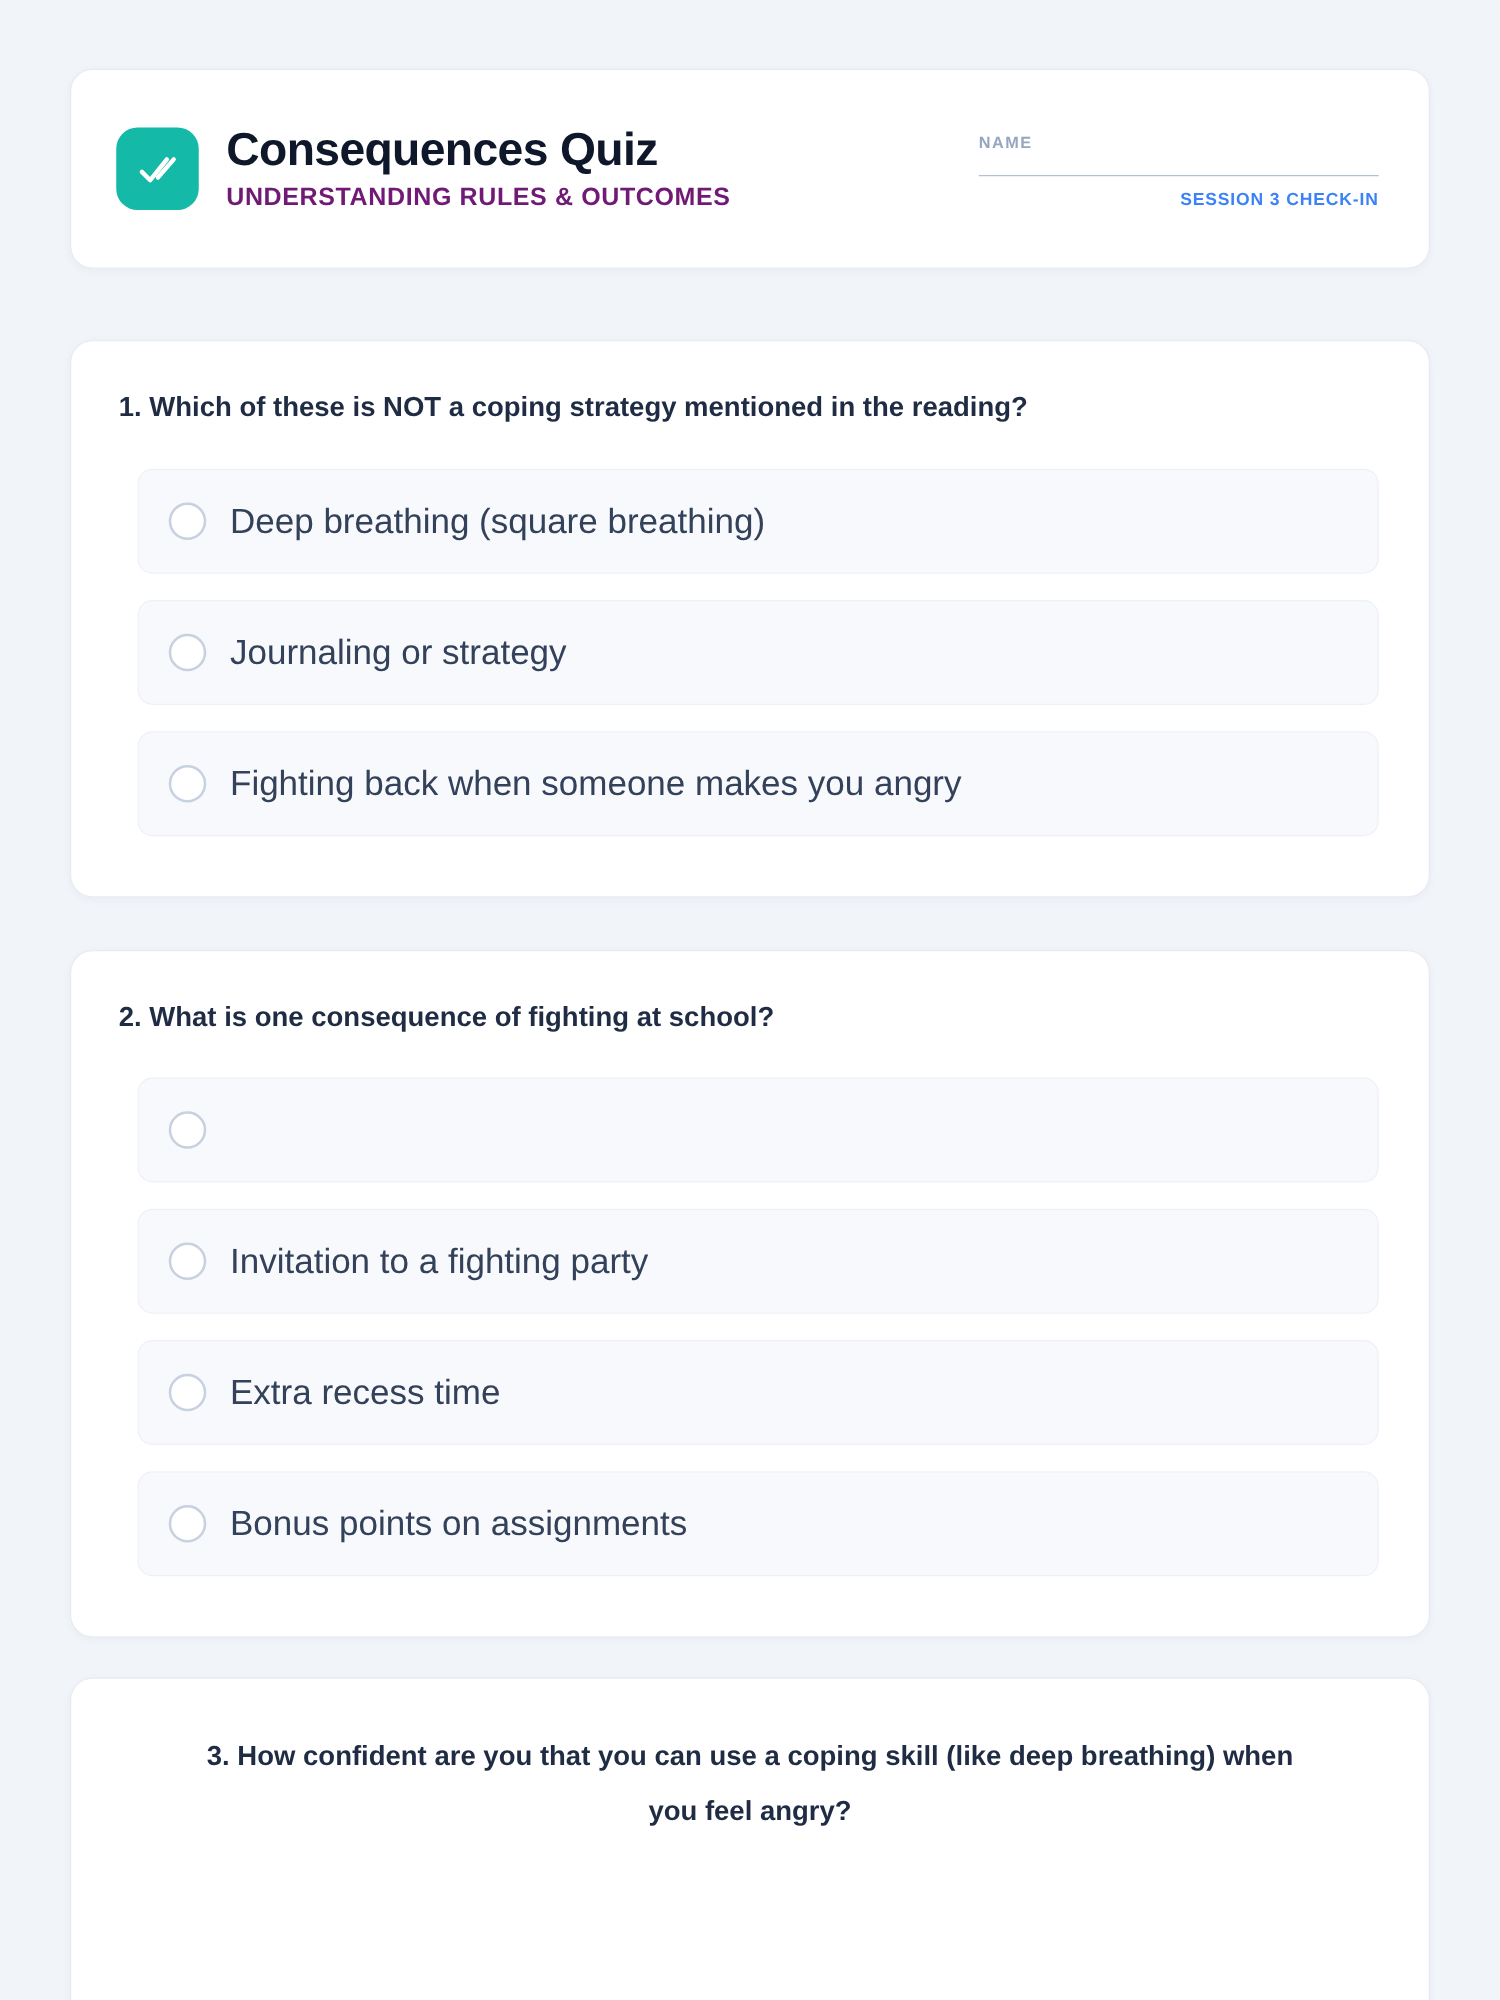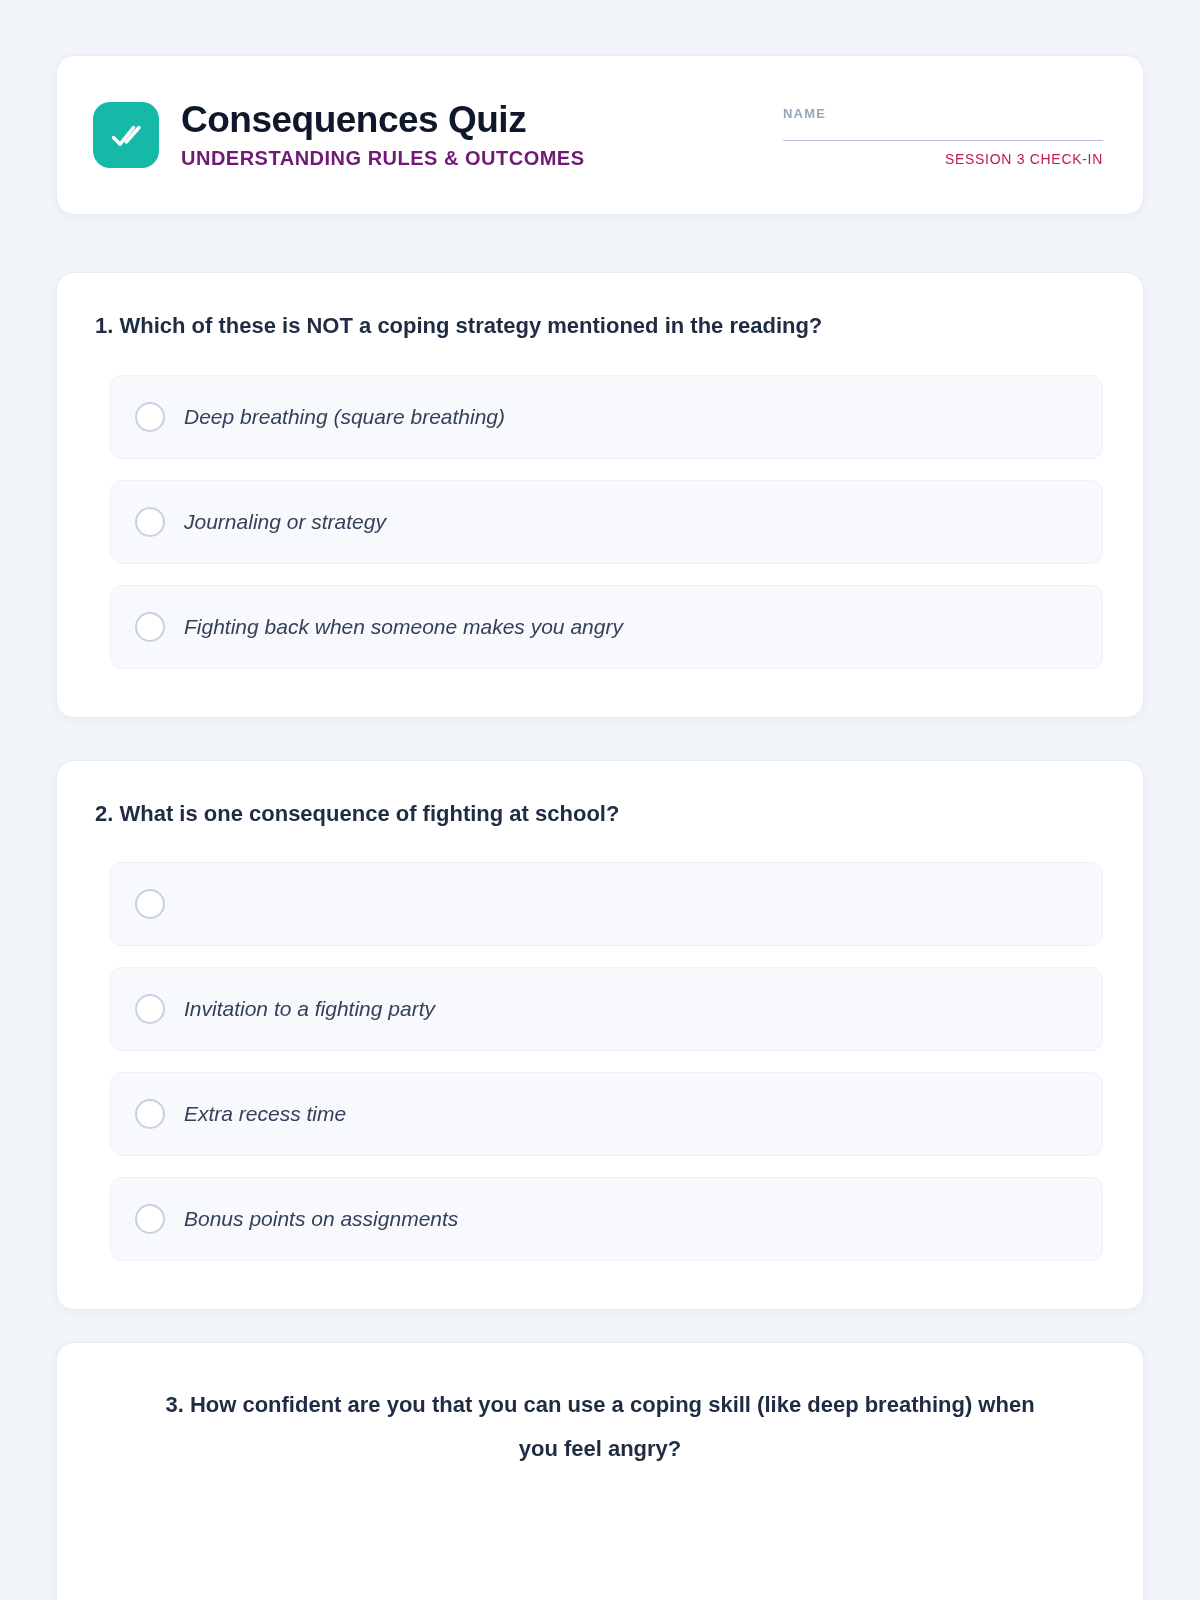--- a/index.html
+++ b/index.html
@@ -89,22 +89,22 @@
     padding: 0;
     outline: none;
     font-size: 16px;
     color: #2e3d53;
     box-sizing: border-box;
   }
   .session-label {
     margin-top: 10px;
     text-align: right;
     font-size: 14px;
-    font-weight: 400;
-    color: #be185d;
+    font-weight: 700;
+    color: #3b82f6;
     letter-spacing: 0.7px;
   }
 
   
   .q-card {
     margin-top: 42px;
     padding: 38px 40px 48px 38px;
   }
   .q-card-1 { margin-top: 57px; }
   .question {
@@ -134,23 +134,22 @@
     width: 30px;
     height: 30px;
     border: 2.5px solid #c7d1e0;
     border-radius: 50%;
     background: #ffffff;
     box-sizing: border-box;
     flex-shrink: 0;
     margin-right: 19px;
   }
   .option-label {
-    font-size: 21px;
+    font-size: 28px;
     color: #33415a;
-    font-style: italic;
   }
 
   
   .q-card-3 {
     margin-top: 32px;
     min-height: 330px;
     padding: 40px 90px 40px 90px;
   }
   .question-centered {
     text-align: center;

